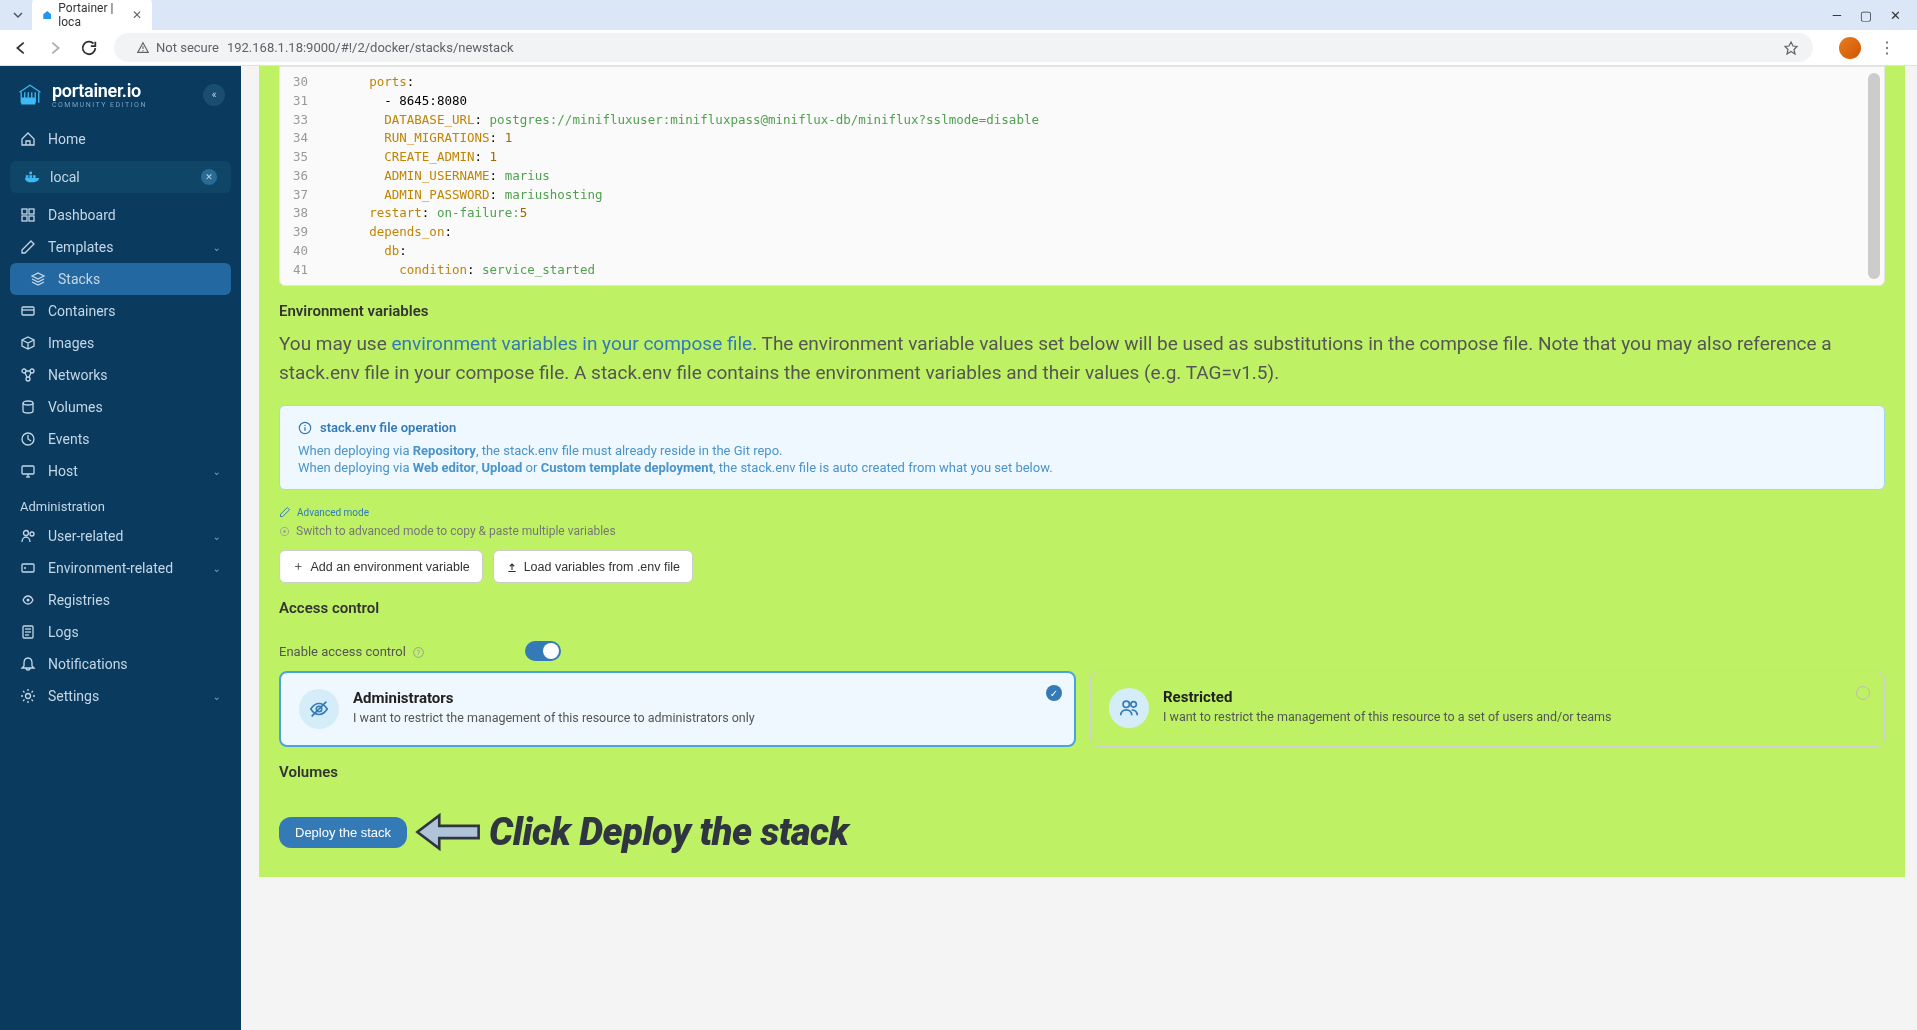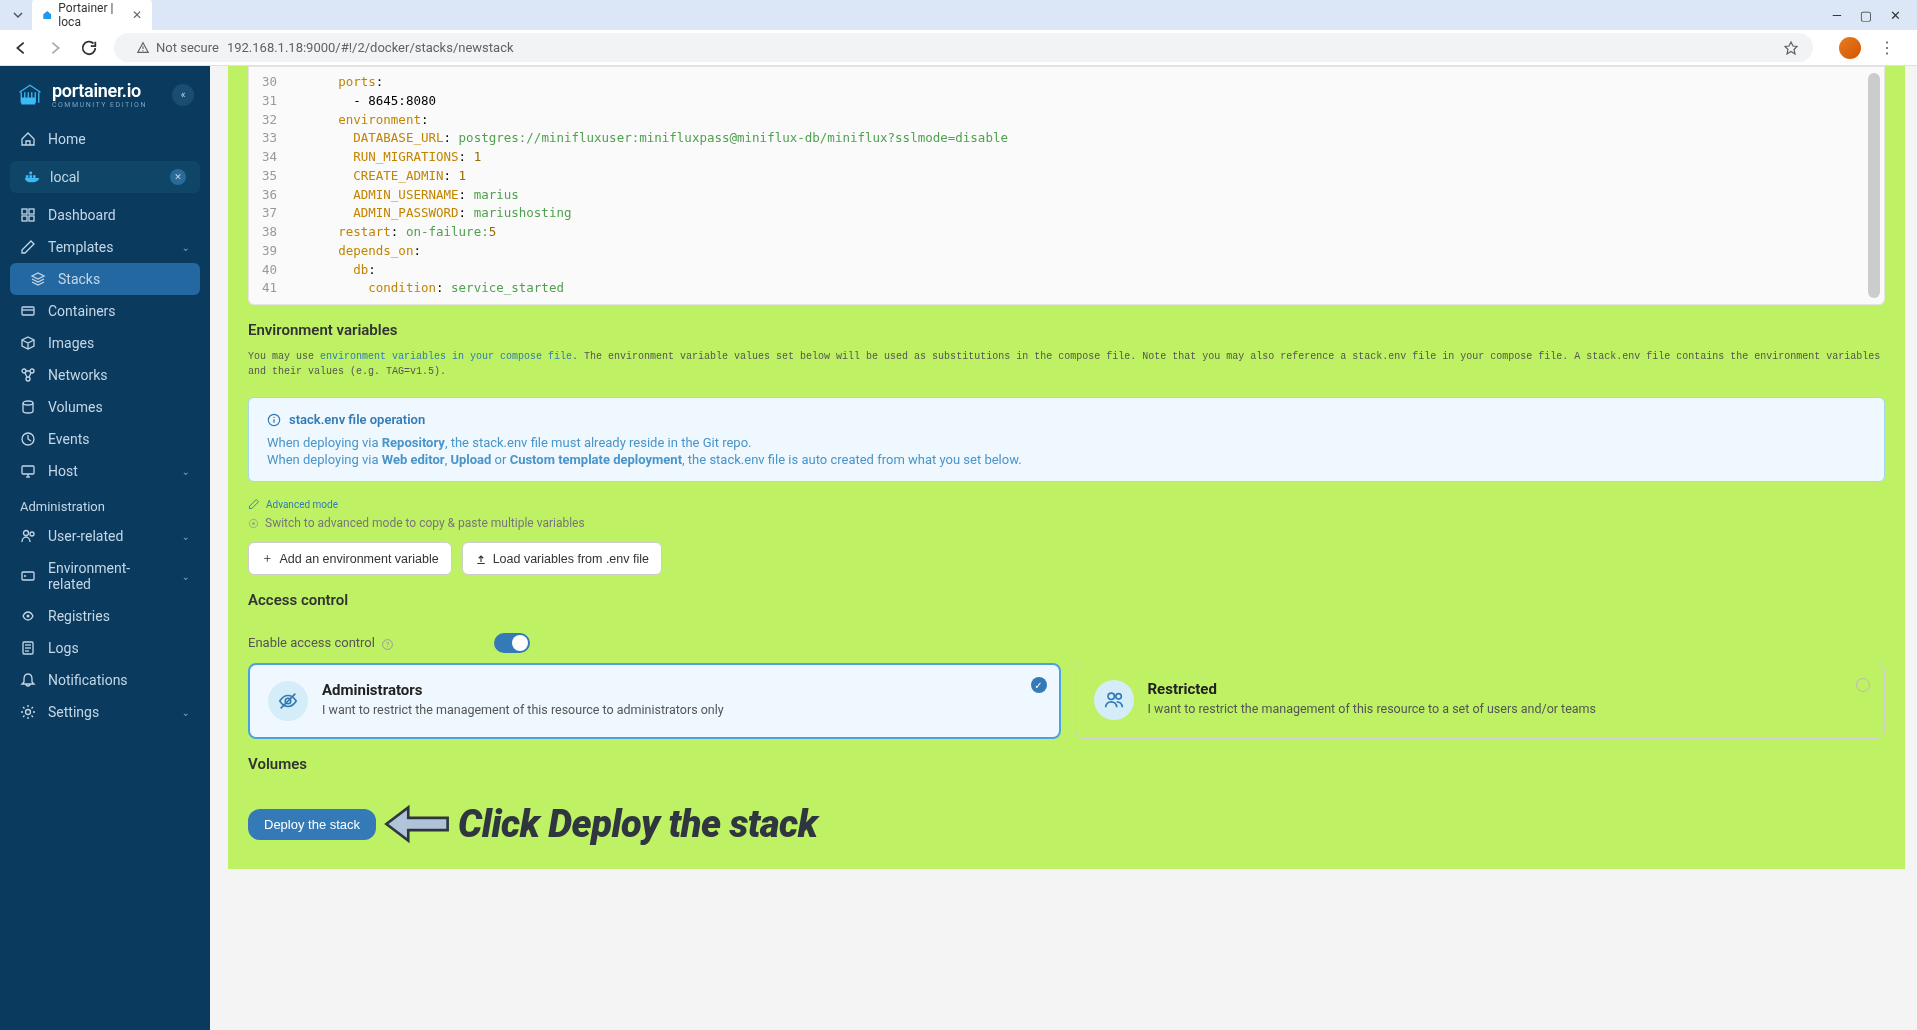--- a/index.html
+++ b/index.html
@@ -16,21 +16,21 @@
     .nav-bar { background: white; height: 36px; display: flex; align-items: center; padding: 6px 12px; gap: 16px; border-bottom: 1px solid #e0e0e0; }
     .nav-btn { color: #5f6368; cursor: pointer; width: 18px; }
     .address-bar { flex: 1; display: flex; align-items: center; background: #f1f3f4; border-radius: 18px; padding: 5px 14px; font-size: 13px; color: #5f6368; }
     .not-secure { display: flex; align-items: center; gap: 6px; padding: 2px 8px; border-radius: 4px; }
     .star-icon { color: #5f6368; margin-left: auto; }
     .right-area { display: flex; align-items: center; gap: 18px; padding: 0 10px;}
     .avatar { width: 22px; height: 22px; border-radius: 50%; background: linear-gradient(135deg, #e67e22, #d35400); }
     
     
     .app { display: flex; height: calc(100vh - 66px); }
-    .sidebar { width: 210px; background: #0a3a5e; color: #d1e0ec; display: flex; flex-direction: column; font-size: 14px; }
+    .sidebar { width: 241px; background: #0a3a5e; color: #d1e0ec; display: flex; flex-direction: column; font-size: 14px; }
     .sidebar-header { padding: 14px 16px; display: flex; align-items: center; justify-content: space-between; }
     .logo { display: flex; align-items: flex-start; gap: 8px; }
     .logo-icon { width: 28px; height: 28px; }
     .logo-text { display: flex; flex-direction: column; }
     .logo-main { font-size: 18px; font-weight: 600; color: white; letter-spacing: -0.3px; }
     .logo-sub { font-size: 7px; color: #7aa3c5; letter-spacing: 1.5px; }
     .collapse-btn { width: 22px; height: 22px; border-radius: 50%; background: #1a4d72; display: flex; align-items: center; justify-content: center; cursor: pointer; font-size: 10px; color: #c4d7e6;}
     
     .sidebar-item { display: flex; align-items: center; padding: 8px 20px; gap: 12px; cursor: pointer; color: #c4d7e6; }
     .sidebar-item.env-item { background: #0f4668; margin: 6px 10px; border-radius: 6px; padding: 8px 14px; justify-content: space-between; }
@@ -51,21 +51,21 @@
     .line-num { width: 44px; text-align: right; color: #999; padding-right: 16px; user-select: none; }
     .line-content { flex: 1; white-space: pre; }
     .cm-key { color: #c18401; }
     .cm-val { color: #50a14f; }
     .cm-num { color: #986801; }
     .code-scroll { position: absolute; right: 4px; top: 6px; bottom: 6px; width: 12px; background: #ccc; border-radius: 6px; }
     
     
     .section { padding: 16px 20px 4px; }
     .section-title { font-size: 15px; font-weight: 600; color: #333; margin-bottom: 10px; }
-    .help-text { font-size: 10px; color: #555; line-height: 1.5; font-family: Liberation Mono, monospace; }
+    .help-text { font-size: 19px; color: #555; line-height: 1.5; }
     .link { color: #337ab7; }
     
     .info-box { background: #eef8fe; border: 1px solid #a2d7f4; border-radius: 6px; padding: 14px 18px; margin: 14px 20px; font-size: 13px; color: #337ab7; }
     .info-title { display: flex; align-items: center; gap: 8px; font-weight: 600; margin-bottom: 8px; }
     .info-line { margin-top: 2px; color: #4a94c9; }
     
     .text-btn { display: inline-flex; align-items: center; gap: 6px; color: #337ab7; font-size: 10px; cursor: pointer; }
     .hint { display: flex; align-items: center; gap: 6px; color: #777; font-size: 12px; margin-top: 3px; }
     
     .btn-row { display: flex; gap: 10px; padding: 10px 20px 0; }
@@ -361,24 +361,20 @@
         <div id="code-lines">
             <div class="code-line">
               <span class="line-num">30</span>
               <span class="line-content">      <span class="cm-key">ports</span>:</span>
             </div>
             <div class="code-line">
               <span class="line-num">31</span>
               <span class="line-content">        - 8645:8080</span>
             </div>
             <div class="code-line">
-              <span class="line-num">32</span>
-              <span class="line-content">      <span class="cm-key">environment</span>:</span>
-            </div>
-            <div class="code-line">
               <span class="line-num">33</span>
               <span class="line-content">        <span class="cm-key">DATABASE_URL</span>: <span class="cm-val">postgres://minifluxuser:minifluxpass@miniflux-db/miniflux?sslmode=disable</span></span>
             </div>
             <div class="code-line">
               <span class="line-num">34</span>
               <span class="line-content">        <span class="cm-key">RUN_MIGRATIONS</span>: <span class="cm-num">1</span></span>
             </div>
             <div class="code-line">
               <span class="line-num">35</span>
               <span class="line-content">        <span class="cm-key">CREATE_ADMIN</span>: <span class="cm-num">1</span></span>

